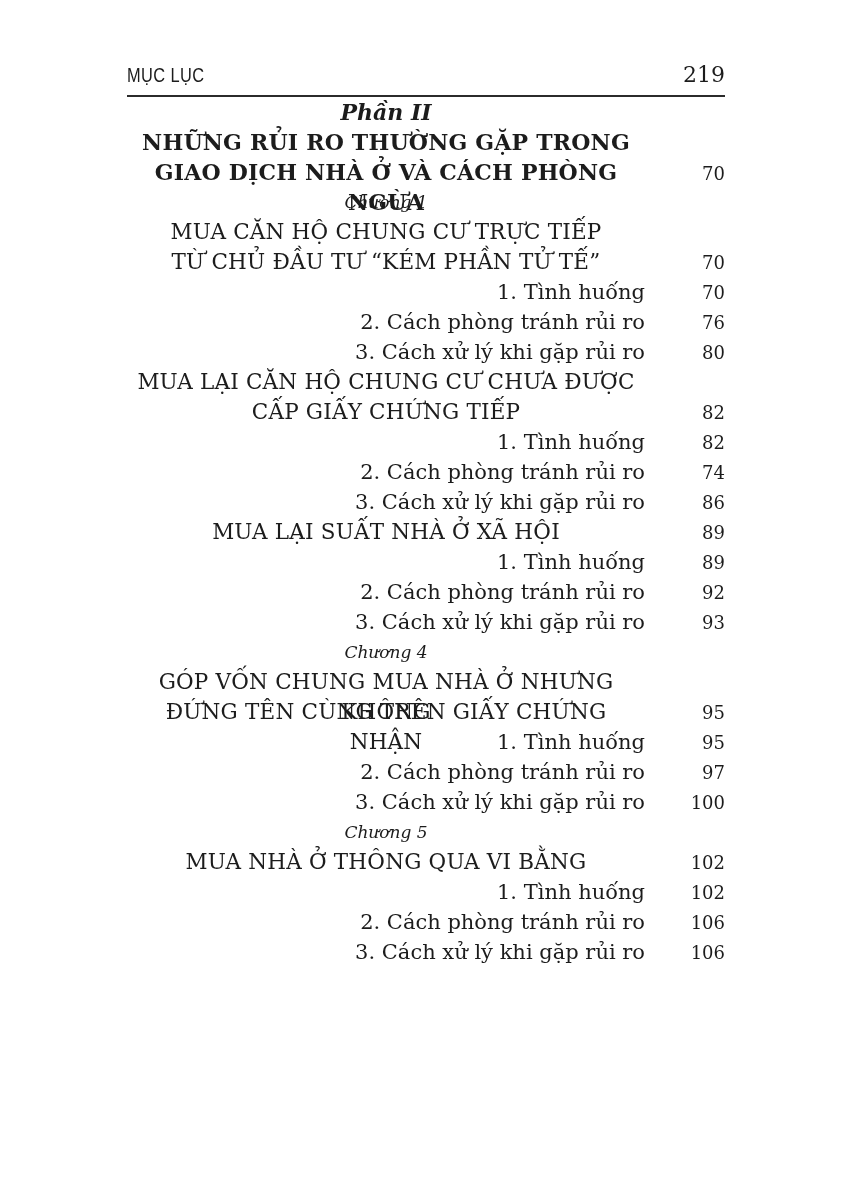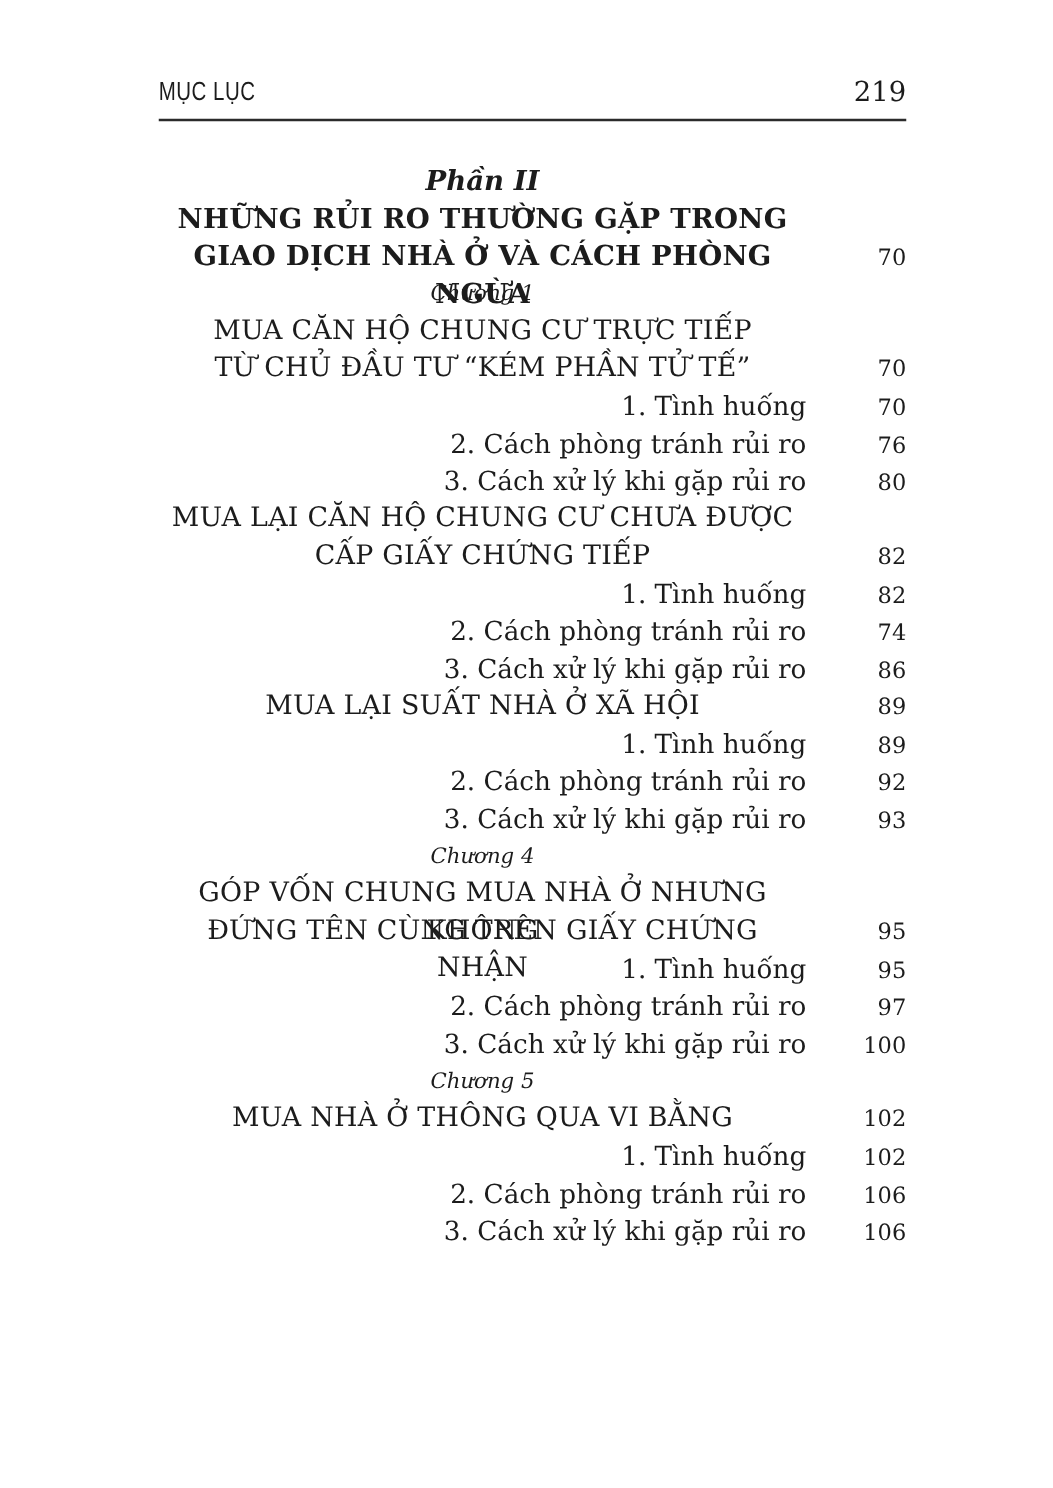--- a/index.html
+++ b/index.html
@@ -19,39 +19,38 @@
   }
   .content {
     position: absolute;
     left: 127px;
     top: 62px;
     width: 598px;
   }
   .running-header {
     display: flex;
     justify-content: space-between;
-    align-items: flex-start;
+    align-items: center;
     border-bottom: 2px solid #2b2b2b;
     padding-bottom: 8px;
   }
   .running-title {
     font-family: "Liberation Sans", sans-serif;
     font-size: 21px;
     font-weight: 500;
     letter-spacing: 0.5px;
     transform: scaleX(0.78);
     transform-origin: left bottom;
     white-space: nowrap;
   }
   .running-page {
     font-size: 22px;
     margin-left: 19px;
   }
   .toc {
-    margin-top: 33px;
   }
   .row {
     display: flex;
     align-items: baseline;
     line-height: 30px;
     height: 30px;
     font-size: 21px;
   }
   .row .label { flex: 1; text-align: right; }
   .row .ctext { flex: 1; text-align: center; }

